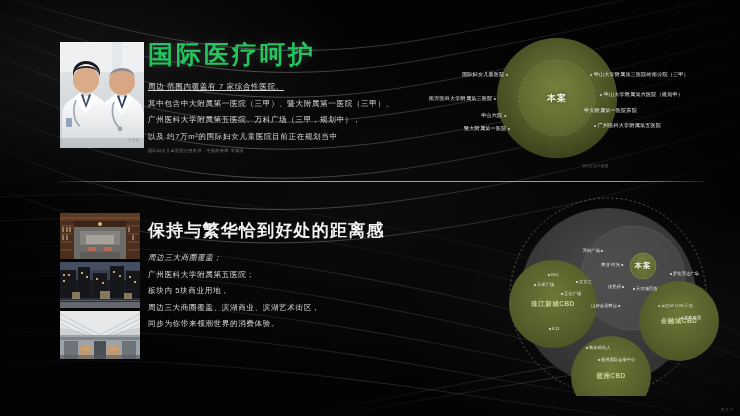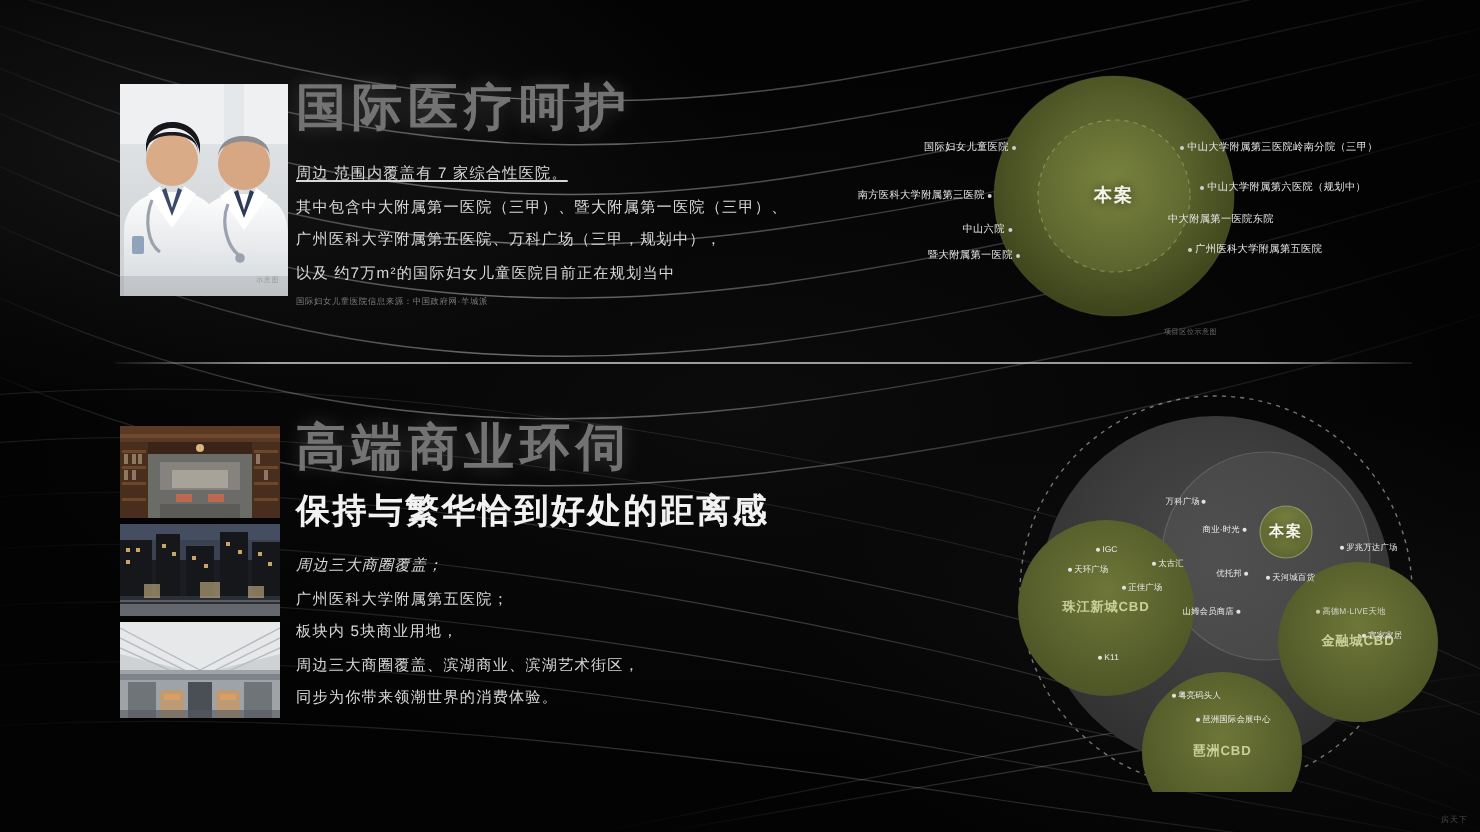--- a/index.html
+++ b/index.html
@@ -17,21 +17,21 @@
   
   .divider{position:absolute;left:58px;top:181px;width:648px;height:1px;
     background:linear-gradient(90deg,rgba(255,255,255,.05),rgba(220,220,220,.72) 12%,rgba(220,220,220,.68) 88%,rgba(255,255,255,.08));}
 
   
   .photo{position:absolute;overflow:hidden;background:#111;}
   .photo svg{display:block;}
 
   
   .block{position:absolute;}
-  .head{color:#737373;font-size:25px;font-weight:700;letter-spacing:3px;line-height:1;
+  .head{color:#22c55e;font-size:25px;font-weight:700;letter-spacing:3px;line-height:1;
         text-shadow:0 0 10px rgba(255,255,255,.18);}
   .sub{color:#f2f2f2;font-size:17px;font-weight:700;letter-spacing:1.2px;margin-top:7px;}
   .body-line{color:#d8d8d8;font-size:7.6px;letter-spacing:.6px;line-height:1;margin-top:9px;white-space:nowrap;}
   .note{color:#7e7e7e;font-size:4.2px;letter-spacing:.3px;margin-top:8px;white-space:nowrap;}
 
   
   .diagram{position:absolute;}
   .dlabel{position:absolute;color:#e9e9e9;font-size:5.1px;letter-spacing:.2px;white-space:nowrap;line-height:1;}
   .dlabel.r{text-align:left;}
   .dlabel.l{text-align:right;transform:translateX(-100%);}
@@ -290,21 +290,20 @@
           <rect x="22" y="36" width="8" height="3"></rect>
           <rect x="50" y="36" width="8" height="3"></rect>
         </g>
       <g fill="#555a60" opacity=".6">
           <rect x="0" y="44" width="80" height="4"></rect>
         </g>
     </svg>
   </div>
 
   <div class="block" style="left:148px;top:212px;">
-    <div class="head">高端商业环伺</div>
     <div class="sub">保持与繁华恰到好处的距离感</div>
     <div class="body-line" style="margin-top:12px;font-style:italic;">周边三大商圈覆盖；</div>
     <div class="body-line">广州医科大学附属第五医院；</div>
     <div class="body-line">板块内 5块商业用地，</div>
     <div class="body-line">周边三大商圈覆盖、滨湖商业、滨湖艺术街区，</div>
     <div class="body-line">同步为你带来领潮世界的消费体验。</div>
   </div>
 
   <div class="diagram" style="left:428px;top:196px;width:310px;height:200px;">
     <svg width="310" height="200" viewBox="0 0 310 200" xmlns="http://www.w3.org/2000/svg">

